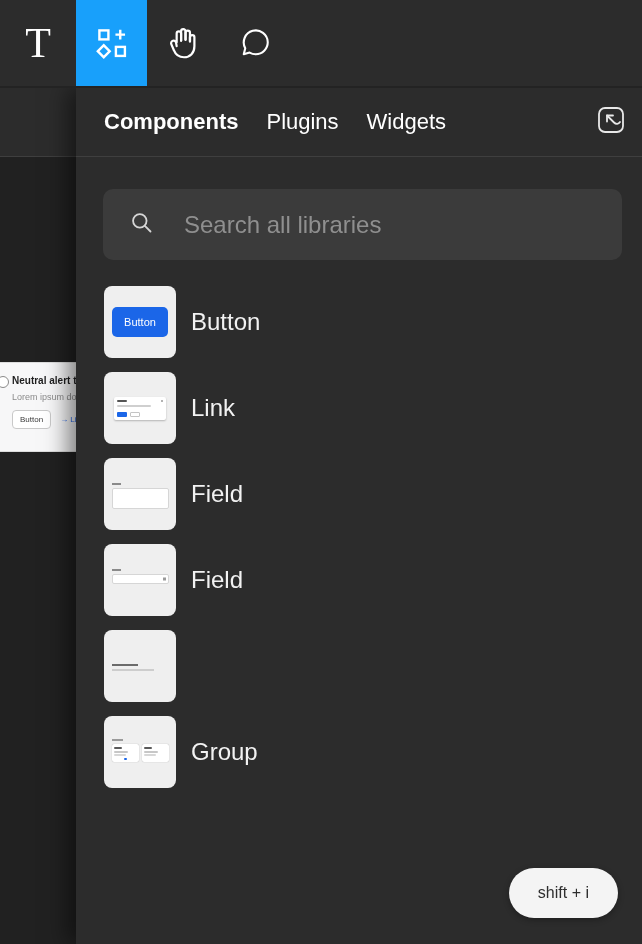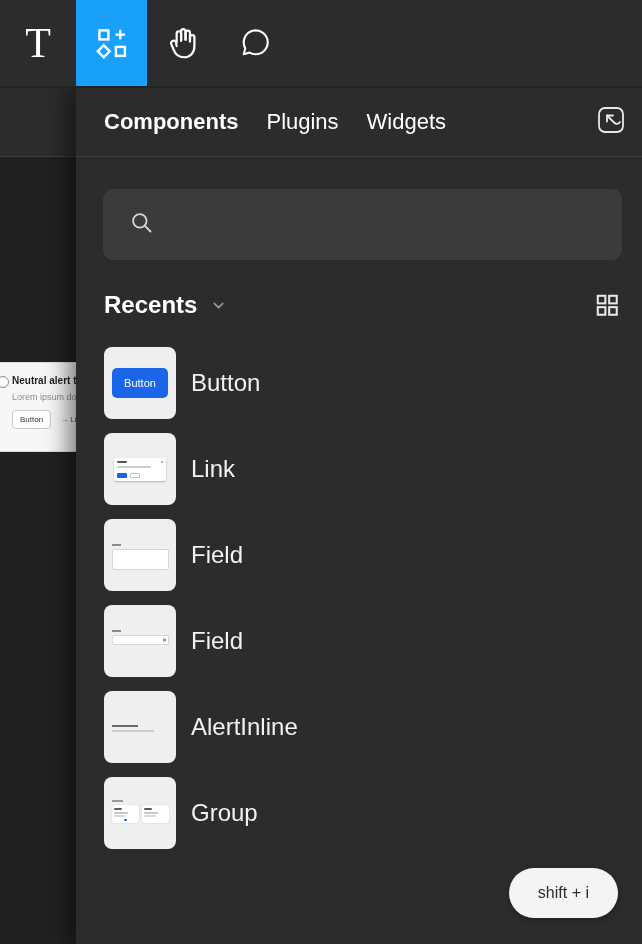--- a/index.html
+++ b/index.html
@@ -232,39 +232,23 @@
     </div>
   </div>
 
   <div class="searchbar">
     <span>
       <svg width="27" height="27" viewBox="0 0 24 24" fill="none" stroke="#d6d6d6" stroke-width="1.6" stroke-linecap="round">
         <circle cx="10.5" cy="10.5" r="6"></circle>
         <path d="M15 15l5 5"></path>
       </svg>
     </span>
-  </div>
-
-  <div class="recents-row">
-    <span class="recents-title">Recents</span>
-    <span class="recents-chevron">
-      <svg width="17" height="17" viewBox="0 0 24 24" fill="none" stroke="#9a9a9a" stroke-width="2.2" stroke-linecap="round" stroke-linejoin="round">
-        <path d="M6 9l6 6 6-6"></path>
-      </svg>
-    </span>
-    <span class="recents-spacer"></span>
-    <span class="grid-toggle">
-      <svg width="26" height="26" viewBox="0 0 24 24" fill="none" stroke="#e8e8e8" stroke-width="1.9">
-        <rect x="3.5" y="3.5" width="7" height="7"></rect>
-        <rect x="14" y="3.5" width="7" height="7"></rect>
-        <rect x="3.5" y="14" width="7" height="7"></rect>
-        <rect x="14" y="14" width="7" height="7"></rect>
-      </svg>
-    </span>
-  </div>
+    <input type="text" value="" placeholder="Search all libraries" style="">
+  </div>
+
 
   <div class="component-list">
 
     <div class="component-item">
       <div class="thumb">
         <div class="mini-btn">Button</div>
       </div>
       <span class="component-label">Button</span>
     </div>
 
@@ -297,21 +281,20 @@
         </div>
       </div>
       <span class="component-label">Field</span>
     </div>
 
     <div class="component-item">
       <div class="thumb">
         <span class="mini-alert-line1"></span>
         <span class="mini-alert-line2"></span>
       </div>
-      <span class="component-label">AlertInline</span>
     </div>
 
     <div class="component-item">
       <div class="thumb">
         <span class="mini-group-label"></span>
         <div class="mini-card left">
           <span class="bar c1"></span>
             <span class="bar c2"></span>
             <span class="bar c3"></span>
           <span class="bar dot-blue"></span>

